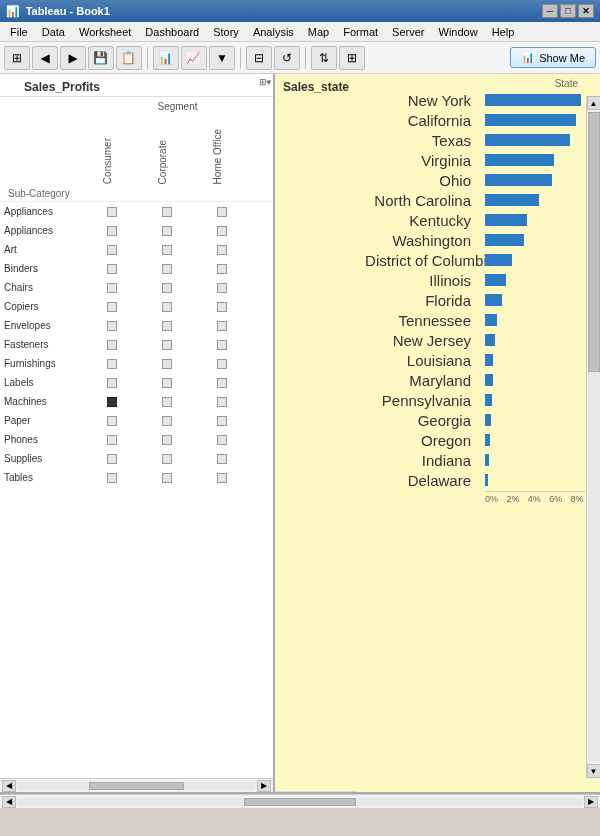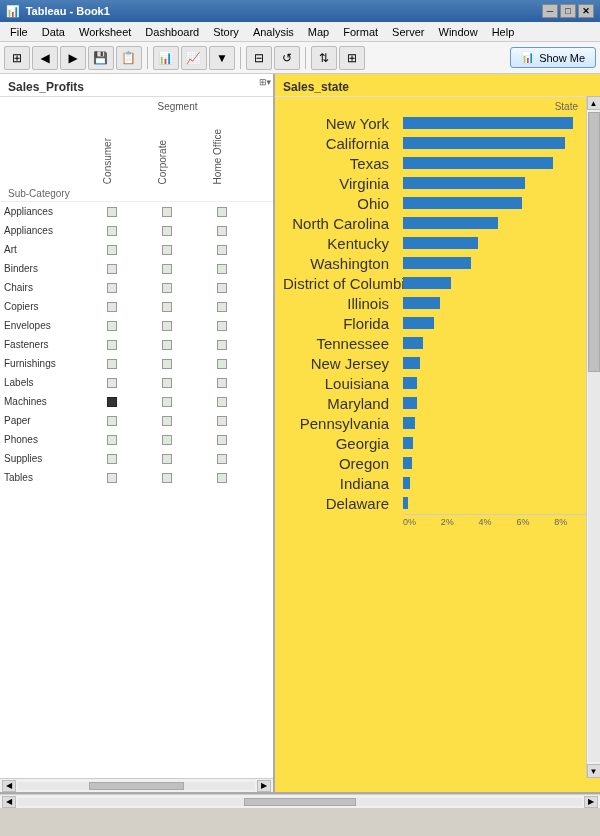--- a/index.html
+++ b/index.html
@@ -101,21 +101,21 @@
       width: 275px;
       background: white;
       border-right: 2px solid #aaa;
       display: flex;
       flex-direction: column;
       overflow: hidden;
       position: relative;
     }
 
     #left-panel .panel-header {
-      padding: 6px 8px 2px;
+      padding: 6px 24px 2px;
       font-weight: bold;
       font-size: 12px;
       color: #333;
       border-bottom: 1px solid #ddd;
     }
 
     
     .sales-table {
       flex: 1;
       overflow: auto;
@@ -226,23 +226,23 @@
       left: 30%;
       width: 40%;
       height: 8px;
       background: #c0c0c0;
       border: 1px solid #aaa;
     }
 
     
     #right-panel {
       flex: 1;
-      background: #fde047;
-      display: flex;
-      flex-direction: column;
+      background: #fef9c3;
+      display: flex;
+      flex-direction: row;
       overflow: hidden;
       position: relative;
     }
 
     #right-panel .panel-header {
       padding: 6px 8px 2px;
       font-weight: bold;
       font-size: 12px;
       color: #333;
       border-bottom: 1px solid #ddd;

